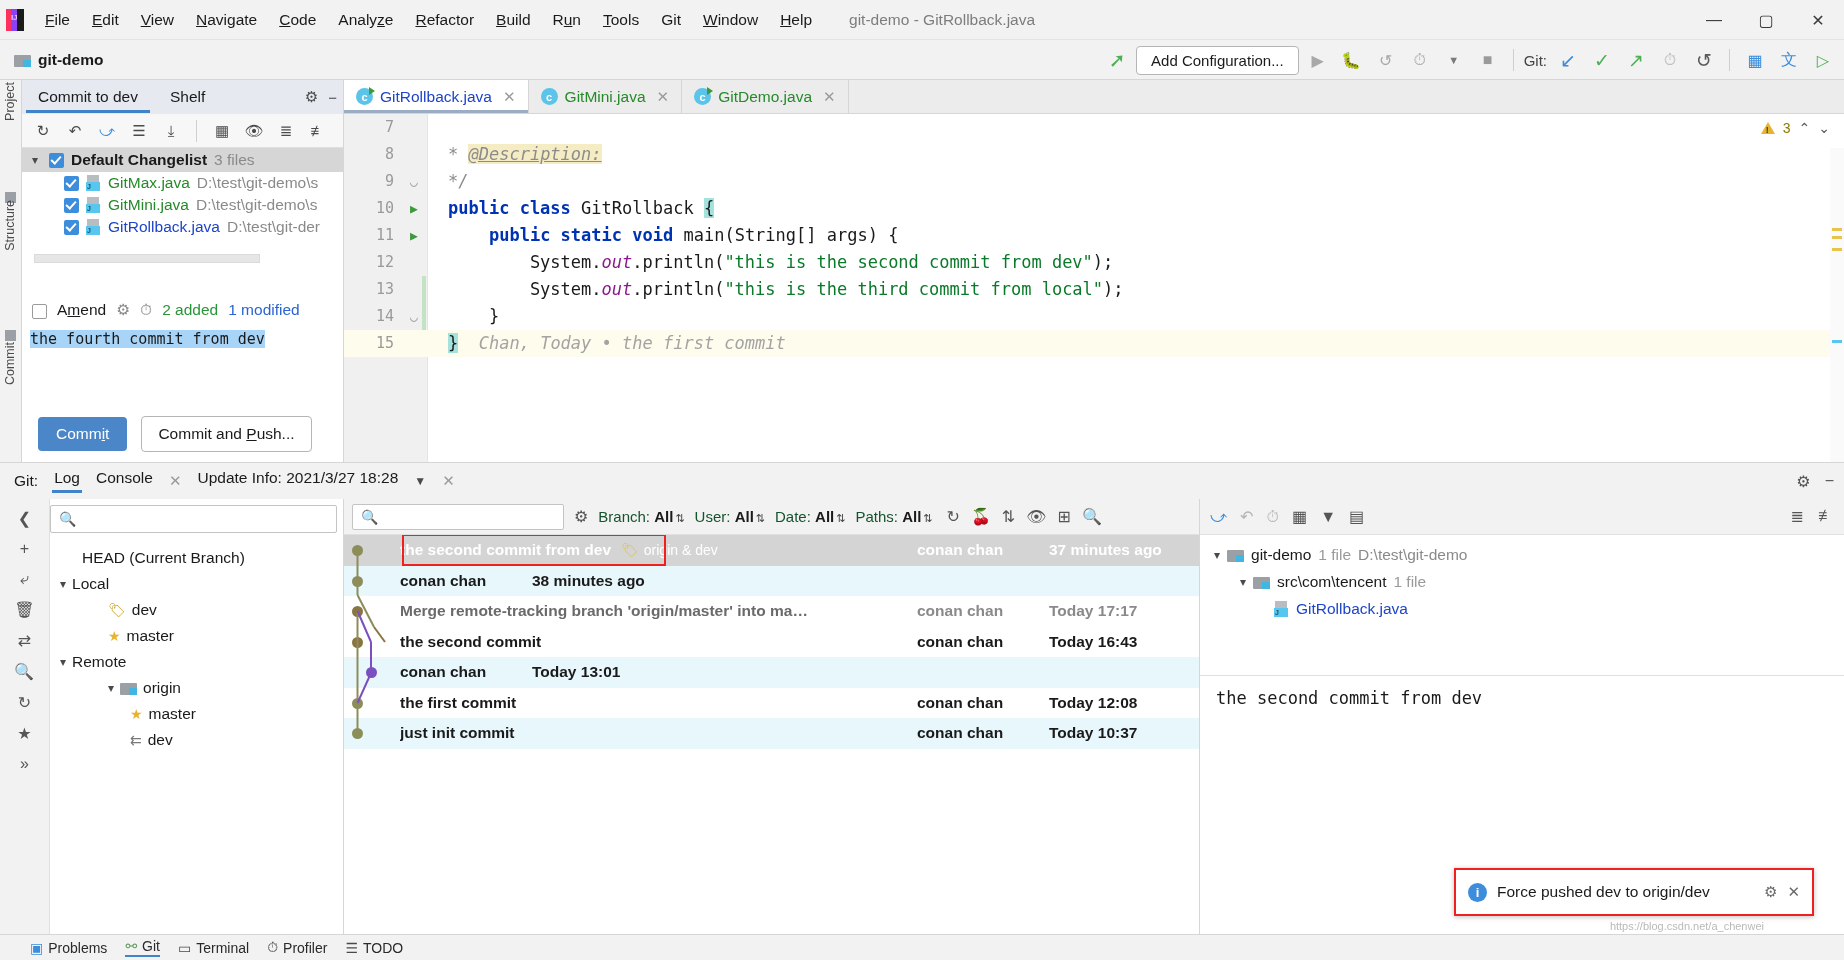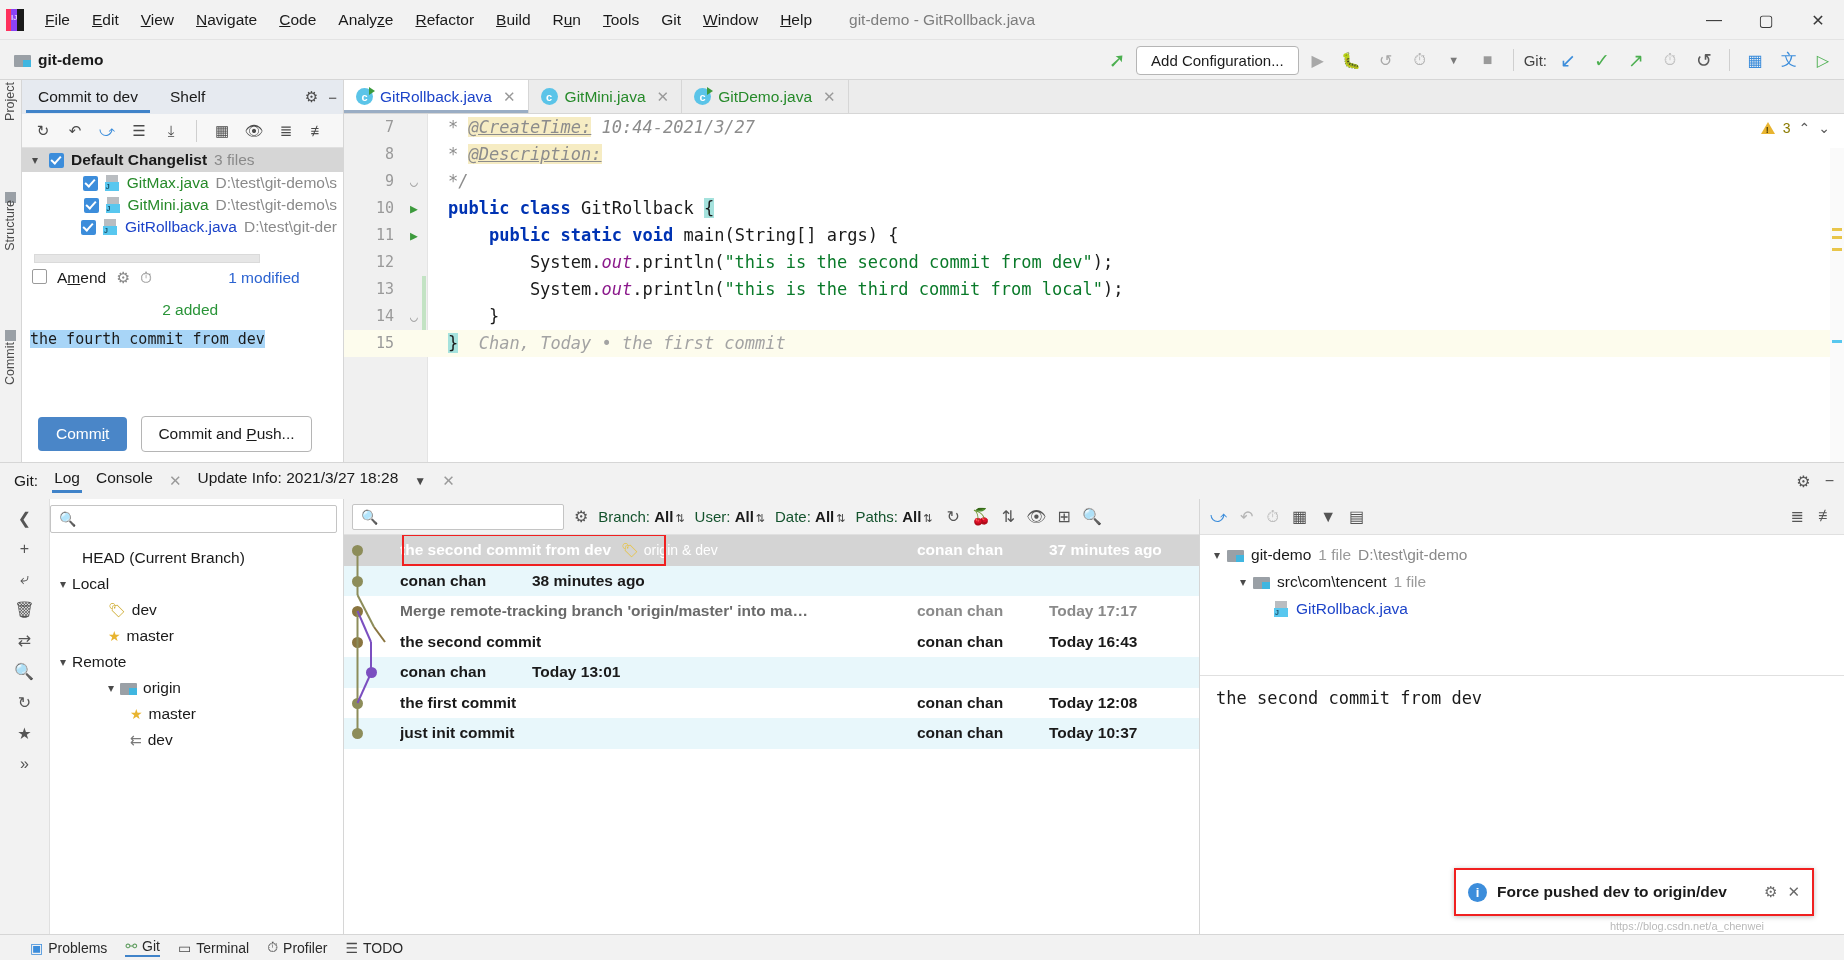--- a/index.html
+++ b/index.html
@@ -84,29 +84,29 @@
   .chev{font-size:12px;color:#4a4a4a;width:14px;display:inline-block;text-align:center;}
   .cbox{
     width:15px;height:15px;border-radius:2px;background:#3c8ddb;position:relative;display:inline-block;flex:none;
   }
   .cbox::after{
     content:"";position:absolute;left:4px;top:1px;width:4px;height:8px;
     border:solid #fff;border-width:0 2px 2px 0;transform:rotate(42deg);
   }
   .cbox.empty{background:#fff;border:1px solid #9b9b9b;}
   .cbox.empty::after{display:none;}
-  .file-row{display:flex;align-items:center;gap:7px;padding:2px 6px 2px 42px;font-size:15.5px;white-space:nowrap;justify-content:flex-end;}
+  .file-row{display:flex;align-items:center;gap:7px;padding:2px 6px 2px 42px;font-size:15.5px;white-space:nowrap;}
   .jicon{width:15px;height:16px;position:relative;flex:none;}
   .jicon::before{content:"";position:absolute;left:1px;top:0;width:12px;height:10px;background:#b9bdc1;}
   .jicon::after{content:"J";position:absolute;left:0;top:7px;width:13px;height:9px;background:#58c7ef;color:#19536b;font-size:7px;line-height:9px;text-align:left;padding-left:1px;font-weight:bold;}
   .fname.green{color:#268a2a;}
   .fname.blue{color:#1d44c9;}
   .fpath{color:#8a8a8a;}
   .cw-scroll{margin:16px 8px 0 12px;height:9px;background:#e6e6e6;border:1px solid #dadada;width:226px;}
-  .amend-row{display:flex;align-items:flex-start;gap:10px;padding:6px 10px;font-size:15.5px;}
+  .amend-row{display:flex;align-items:flex-end;gap:10px;padding:6px 10px;font-size:15.5px;}
   .added{color:#299438;margin-top:32px;}
   .modified{color:#2b63d1;}
   .commit-msg{
     margin:2px 0 0 0;padding:3px 8px;font-family:"DejaVu Sans Mono",monospace;font-size:15px;
   }
   .commit-msg span{background:#a8d5f7;}
   .commit-btns{position:absolute;left:16px;bottom:10px;display:flex;gap:14px;align-items:center;}
   .btn-primary{
     background:#4a86c8;color:#fff;border:none;border-radius:4px;padding:8px 18px;font-size:15.5px;
     font-family:"Liberation Sans",sans-serif;
@@ -214,21 +214,21 @@
   .dp-msg .sub{color:#8a8a8a;font-size:14px;margin-top:10px;display:block;}
 
   
   .balloon{
     position:absolute;right:30px;bottom:44px;width:360px;height:48px;background:#fff;
     border:2px solid #f02020;display:flex;align-items:center;gap:10px;padding:0 12px;
     box-shadow:0 1px 5px rgba(0,0,0,.25);
   }
   .info-ic{width:19px;height:19px;border-radius:50%;background:#3c8ddb;color:#fff;font-size:13px;font-weight:bold;
            display:flex;align-items:center;justify-content:center;flex:none;}
-  .balloon-txt{font-weight:bold;font-size:15.5px;}
+  .balloon-txt{font-weight:normal;font-size:15.5px;}
 
   
   .statusbar{position:absolute;left:0;right:0;bottom:0;height:26px;background:#f2f2f2;border-top:1px solid #d6d6d6;
              display:flex;align-items:center;gap:18px;padding-left:30px;font-size:14px;color:#2a2a2a;}
   .sb-item{display:flex;align-items:center;gap:5px;}
   .sb-item.active{border-bottom:2px solid #4083c9;padding-bottom:1px;}
   .watermark{position:absolute;right:80px;bottom:28px;font-size:11px;color:#b9b9b9;}
   .chevron{font-size:12px;color:#4a4a4a;}
 </style>
 </head>
@@ -391,21 +391,20 @@
     </div>
 
     <div class="code-wrap">
       <div class="gutter"></div>
       <div class="chg-bar" style="top:162px;height:54px;"></div>
 
       <div class="codelines">
         <div class="cline">
           <span class="lnum">7</span>
           <span class="lmark"></span>
-          <span class="ltext"><span class="doc">* </span><span class="docTag">@CreateTime:</span><span class="doc"> 10:44-2021/3/27</span></span>
         </div>
         <div class="cline">
           <span class="lnum">8</span>
           <span class="lmark"></span>
           <span class="ltext"><span class="doc">* </span><span class="docTag">@Description:</span></span>
         </div>
         <div class="cline">
           <span class="lnum">9</span>
           <span class="lmark" style="color:#9a9a9a;">◡</span>
           <span class="ltext"><span class="doc">*/</span></span>

